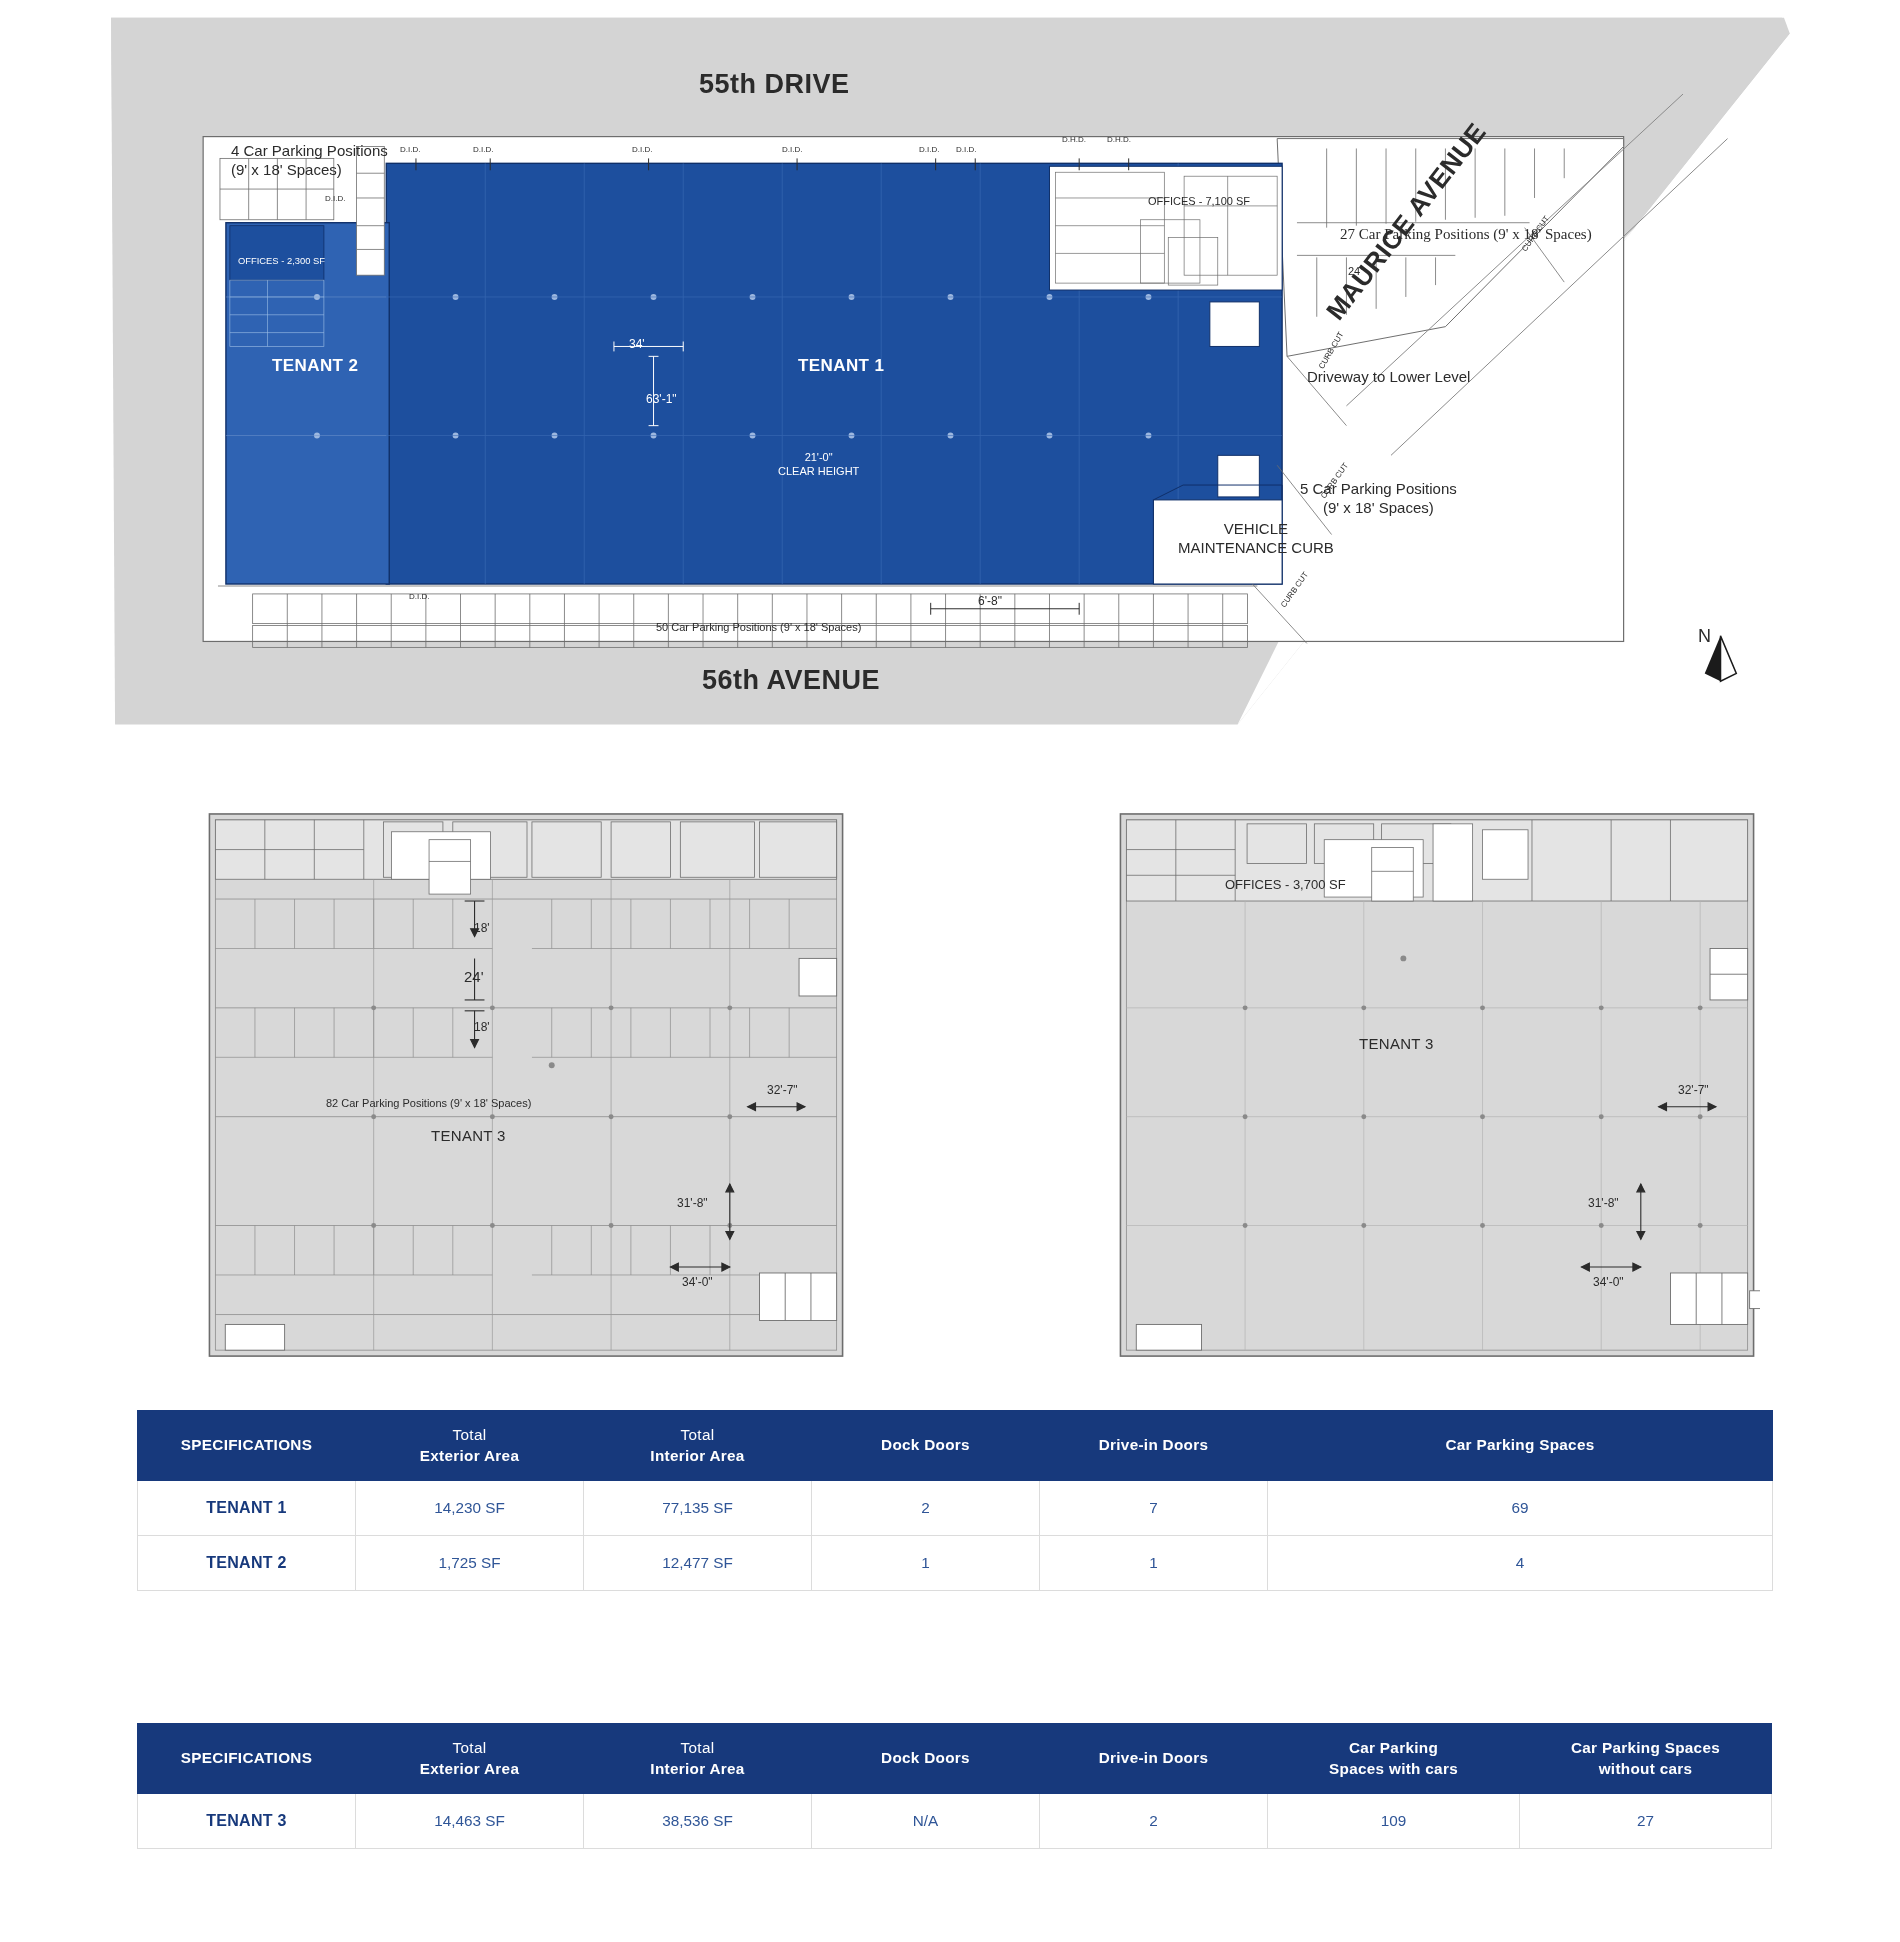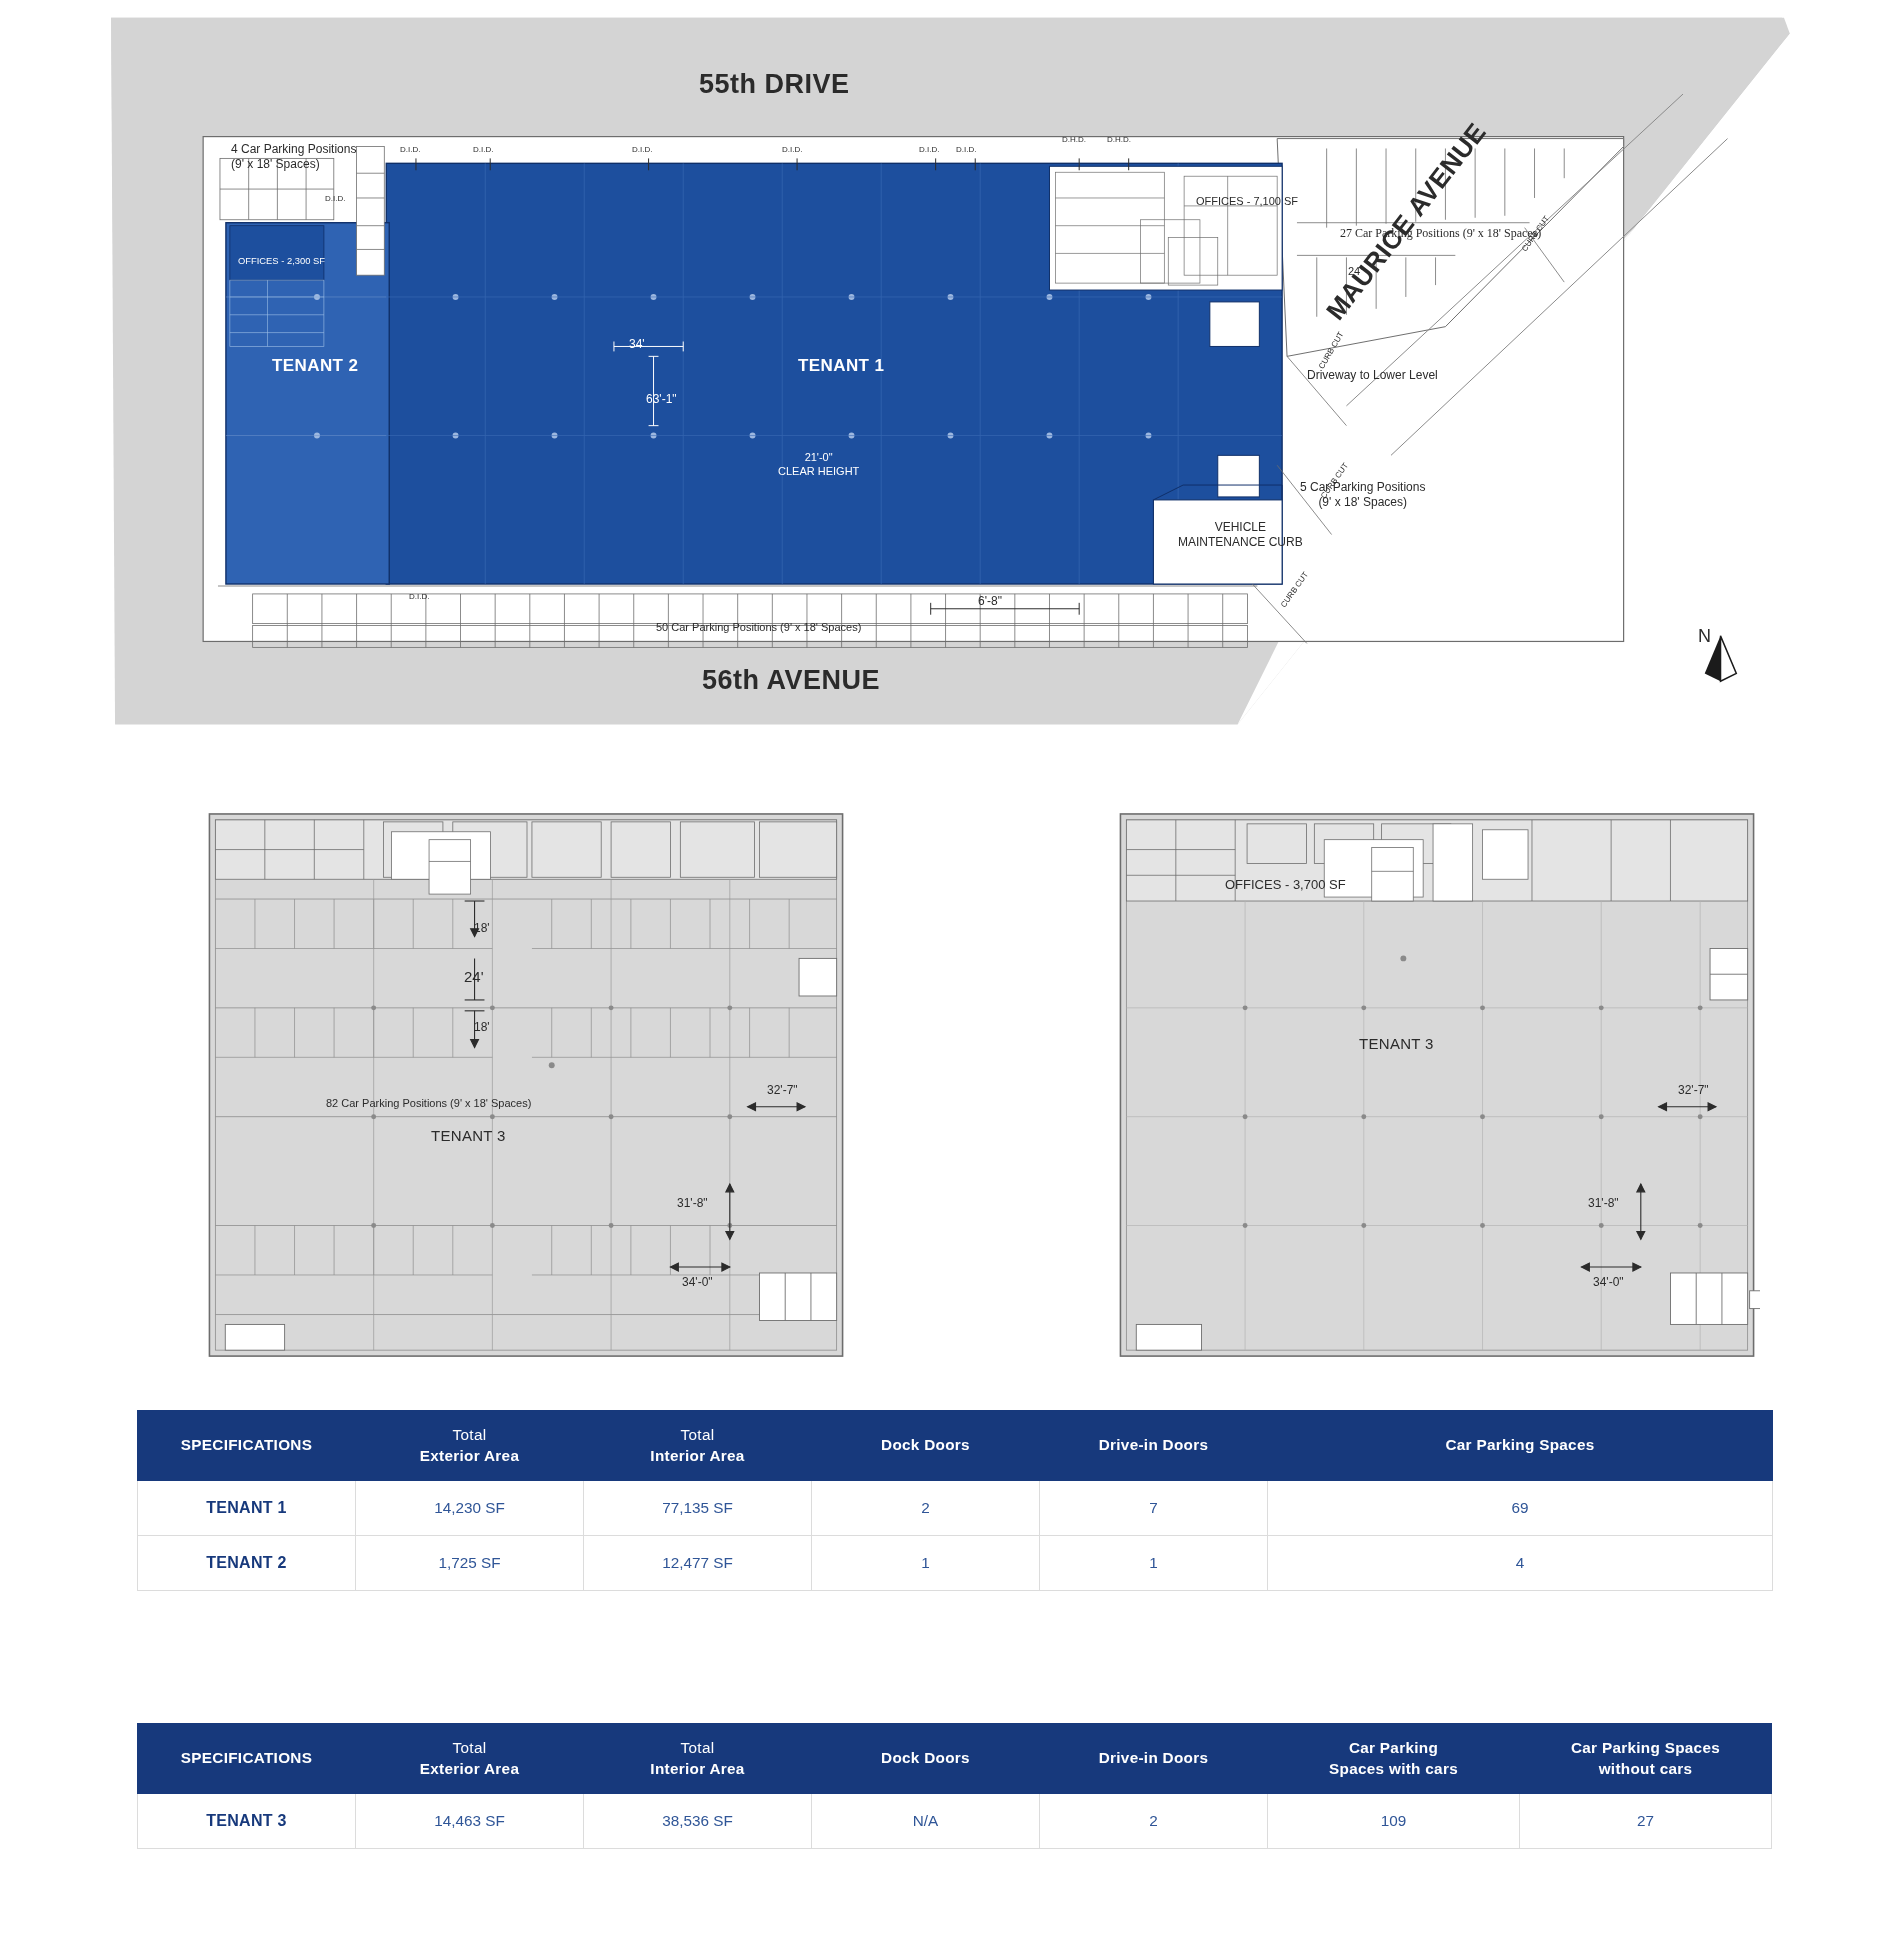--- a/index.html
+++ b/index.html
@@ -57,25 +57,25 @@
     text-align:center;
   }
   #label-clear-height { left:778px; top:451px; line-height:1.25; }
   #label-dim-34 { left:629px; top:337px; font-size:12px; }
   #label-dim-63 { left:646px; top:392px; font-size:12px; }
   #label-offices-2300 { left:238px; top:255px; font-size:9.4px; }
 
   .dark-note {
     position:absolute;
     color:#2b2b2b;
-    font-size:12px;
+    font-size:15px;
     white-space:nowrap;
     text-align:center;
   }
-  #label-offices-7100 { left:1196px; top:195px; font-size:11px; color:#2b2b2b;}
+  #label-offices-7100 { left:1148px; top:195px; font-size:11px; color:#2b2b2b;}
   #label-27car { left:1340px; top:226px;font-family:Liberation Serif, serif; }
   #label-driveway { left:1307px; top:368px; }
   #label-5car { left:1300px; top:480px; line-height:1.25;}
   #label-4car { left:231px; top:142px; line-height:1.25; text-align:left;}
   #label-50car { left:656px; top:621px; font-size:11px; }
   #label-vehicle-shop { left:1178px; top:520px; line-height:1.25; }
   #label-dim-24 { left:1348px; top:265px; font-size:11px; }
   #label-dim-68 { left:978px; top:594px; font-size:12px; color:#2b2b2b; }
 
   .tiny-did {

